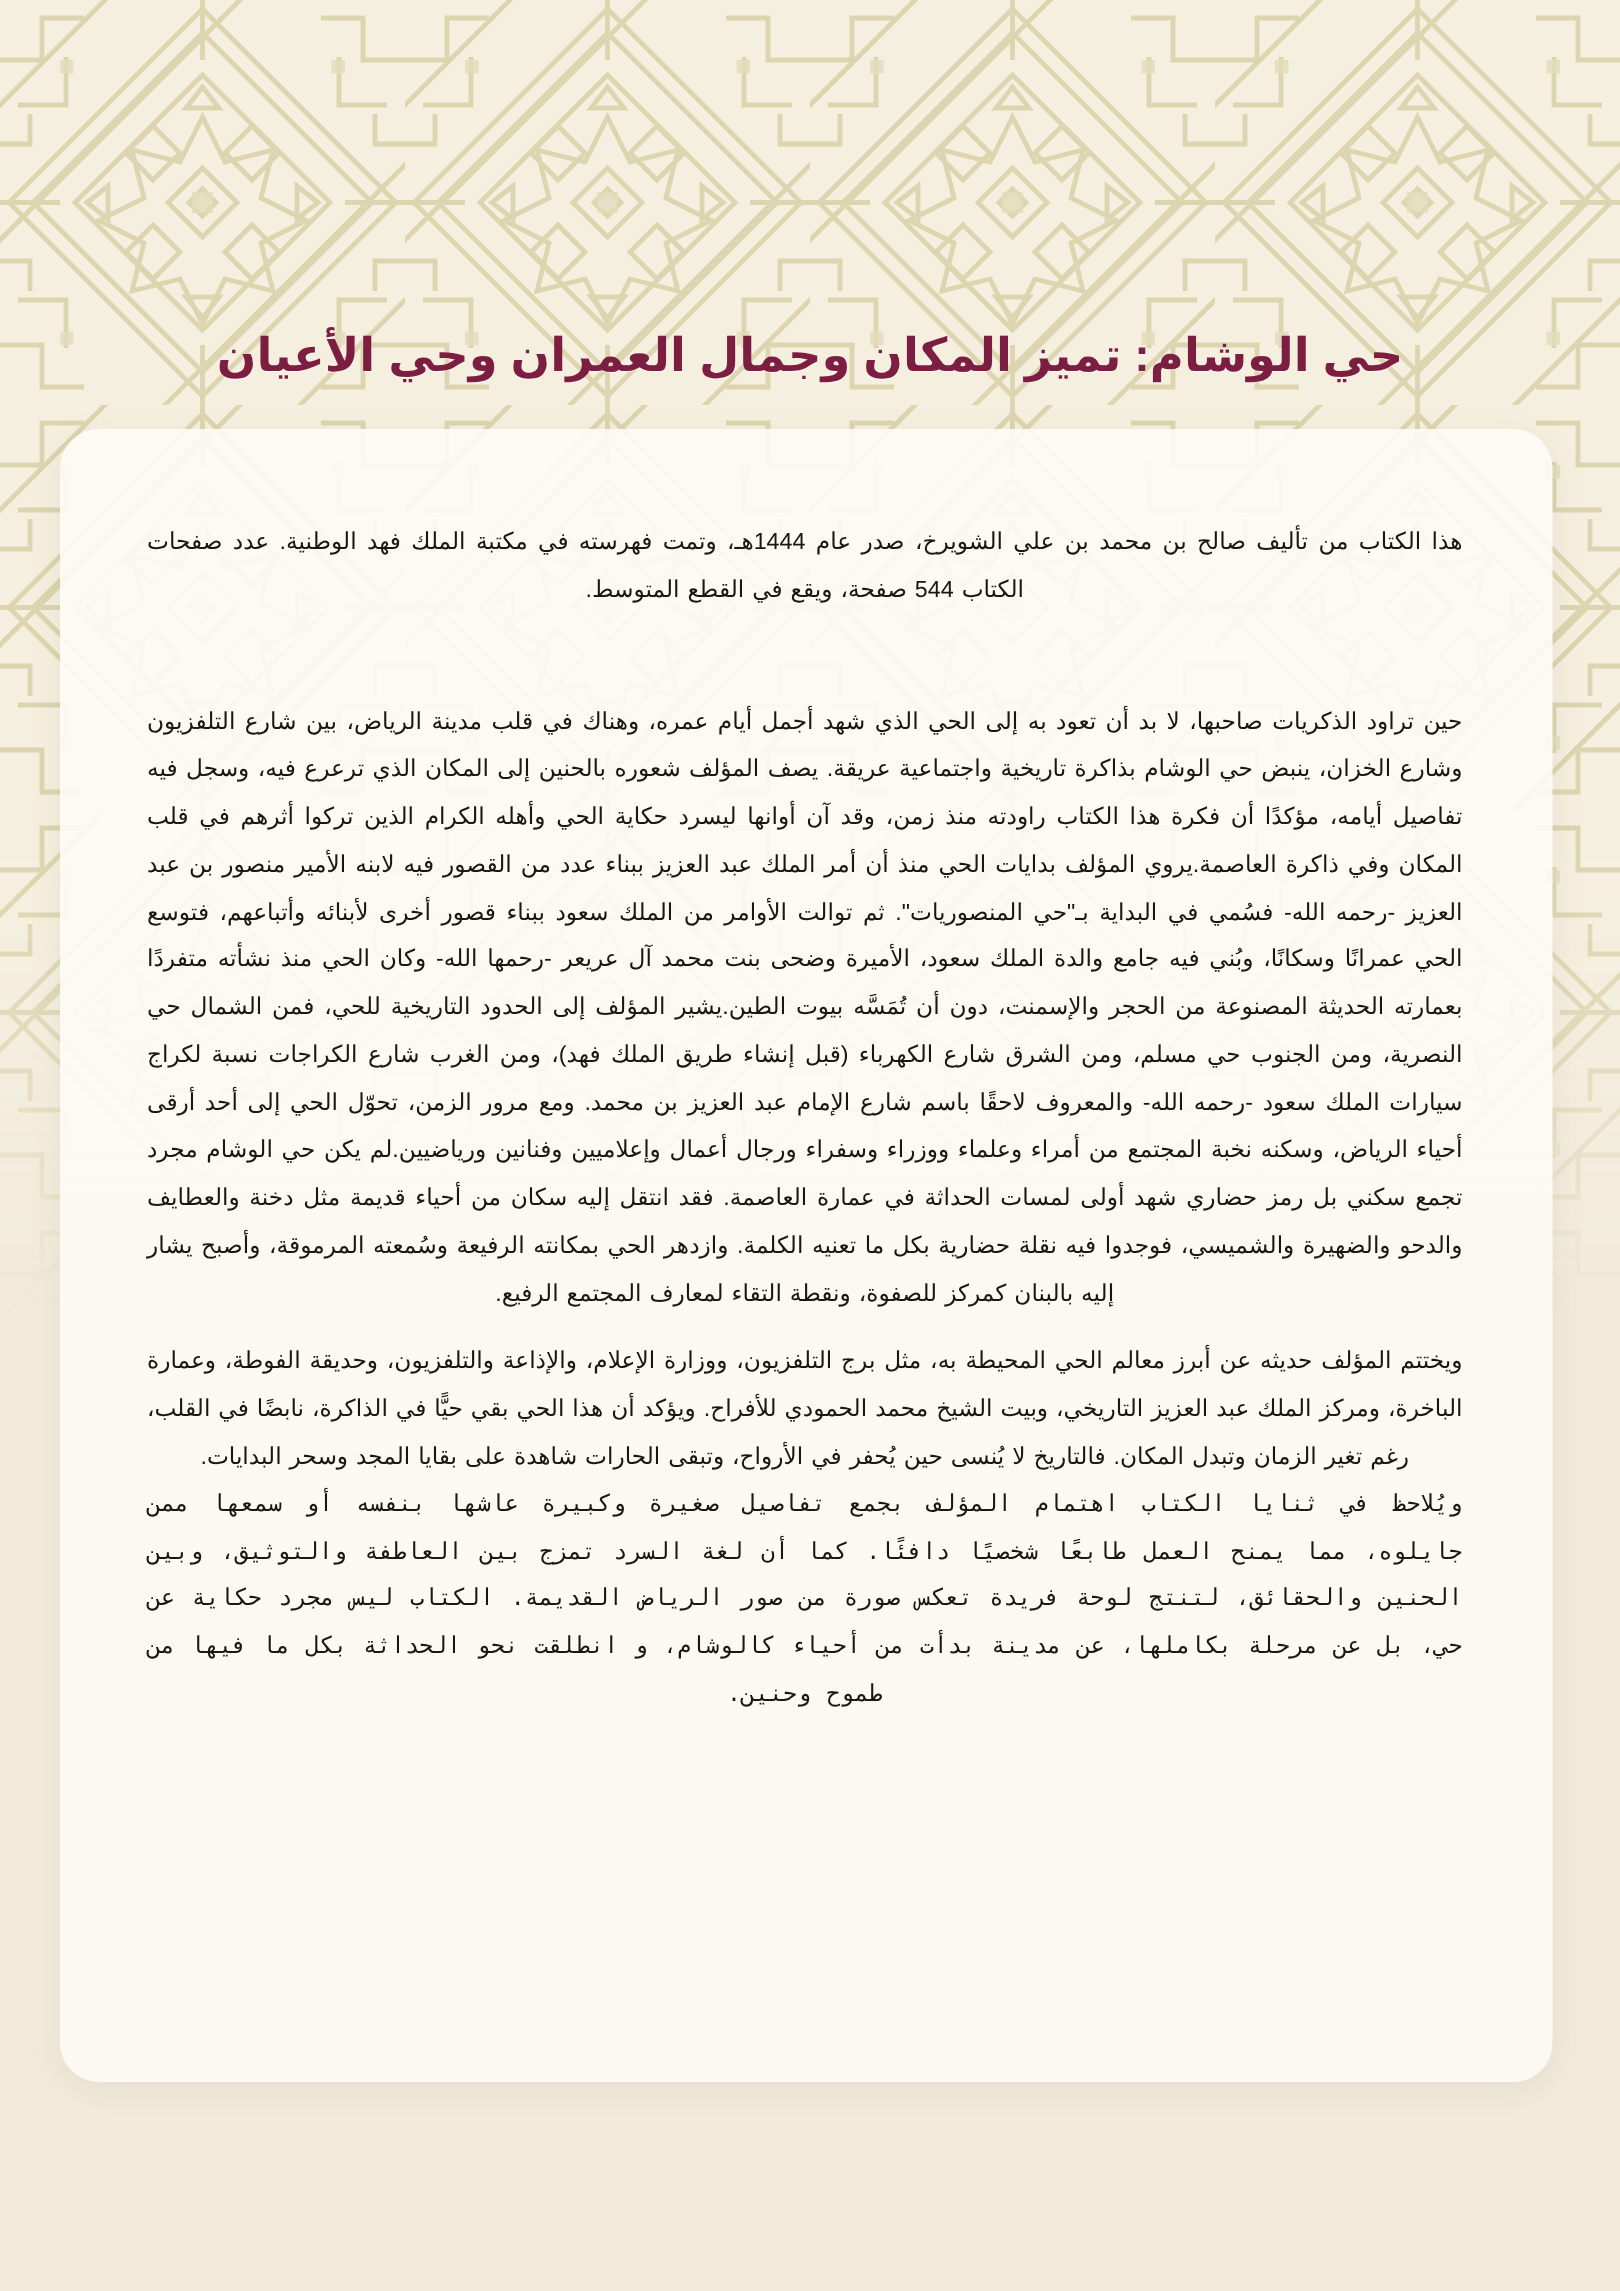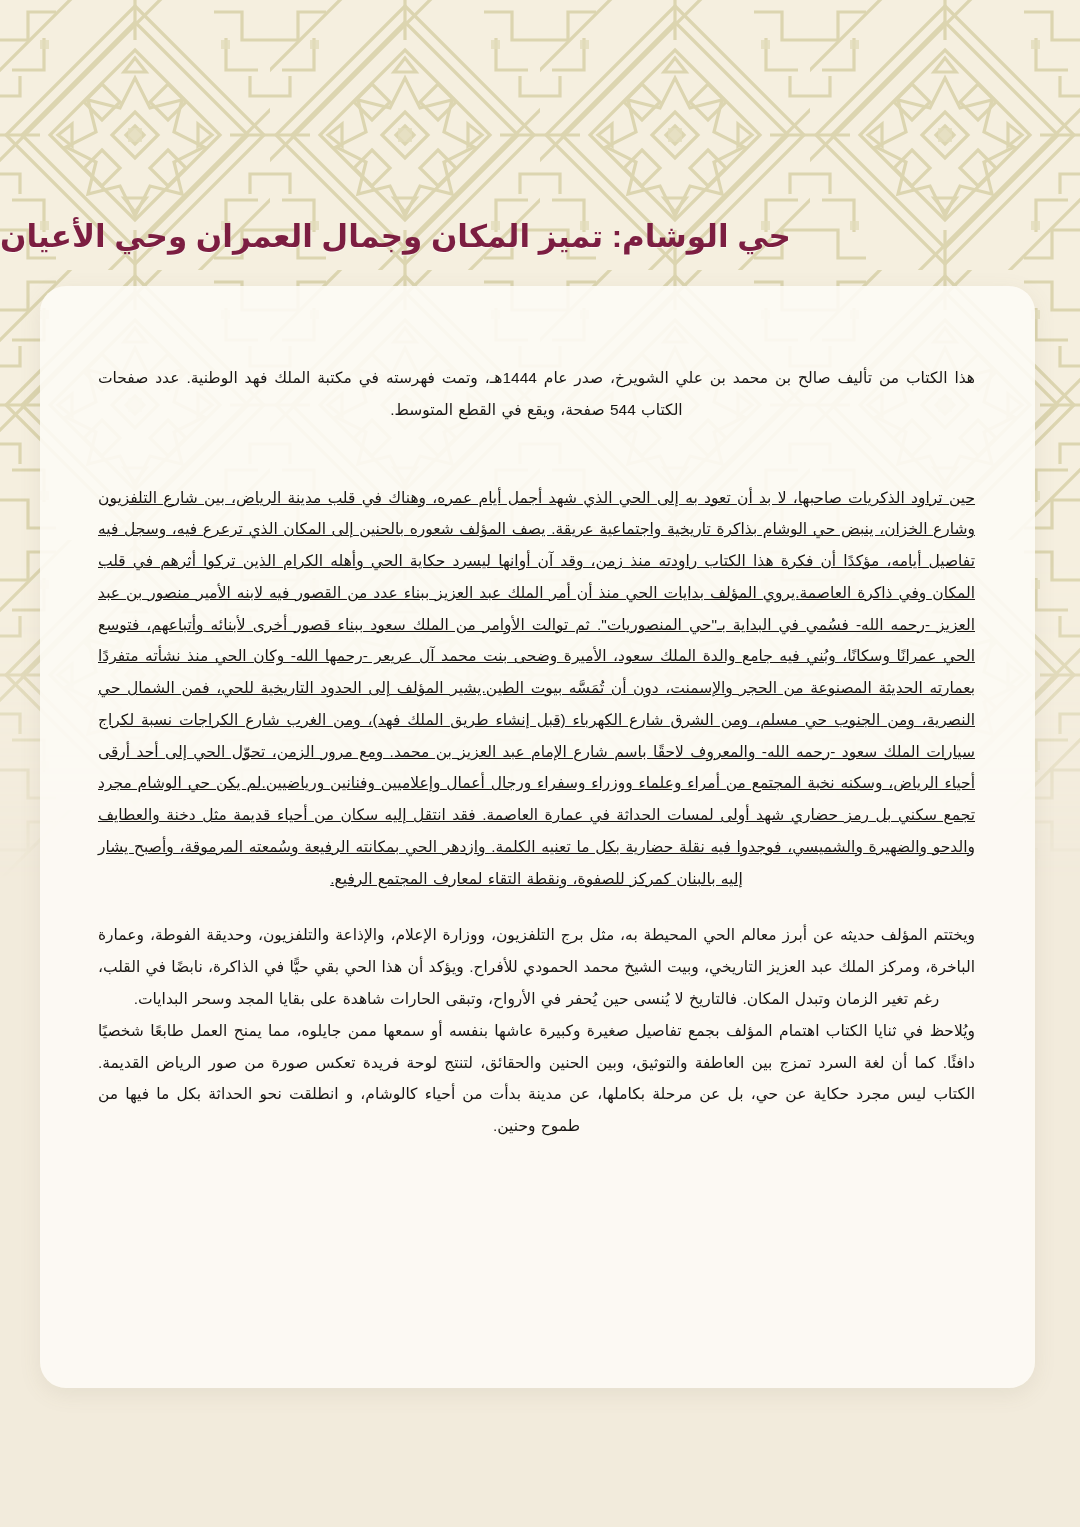--- a/index.html
+++ b/index.html
@@ -35,59 +35,59 @@
         rgba(0,0,0,0) 880px);
   }
   #pattern-band svg { display:block; width:1080px; height:900px; }
 
   
   #page-title {
     position: absolute;
     top: 196px;
     left: 0;
     width: 1080px;
-    text-align: left;
+    text-align: center;
     font-size: 31px;
     font-weight: bold;
     letter-spacing: 0px;
     line-height: 1.3;
     color: #7C1E41;
     z-index: 5;
     text-shadow: 0 1px 0 rgba(255,255,255,0.55);
   }
 
   
   #content-card {
     position: absolute;
     left: 40px;
     top: 286px;
     width: 995px;
     height: 1102px;
     box-sizing: border-box;
     background: rgba(253, 251, 245, 0.90);
     border-radius: 26px;
     box-shadow: 0 6px 22px rgba(120, 105, 75, 0.10);
-    padding: 54px 60px 40px 58px;
+    padding: 38px 60px 40px 58px;
     z-index: 4;
   }
 
   .para {
     direction: rtl;
     text-align: justify;
     text-align-last: center;
     color: #191613;
     font-size: 15.5px;
     line-height: 2.05;
     margin: 0;
     word-spacing: 1px;
   }
   #intro-paragraph { margin-top: 22px; margin-bottom: 56px; }
-  #body-paragraph  { margin-bottom: 25px; text-decoration: underline; }
+  #body-paragraph  { margin-bottom: 14px; }
   #landmarks-paragraph { }
-  #closing-paragraph { margin-bottom: 16px; }
+  #closing-paragraph { margin-bottom: 16px; font-family: Liberation Mono, monospace; }
 </style>
 </head>
 <body>
 
 <div id="pattern-band">
   <svg viewBox="0 0 1080 900" xmlns="http://www.w3.org/2000/svg" aria-hidden="true">
     <defs>
       <pattern id="najdi" x="0" y="0" width="270" height="270" patternUnits="userSpaceOnUse">
         <rect width="270" height="270" fill="#F5EFDF"></rect>
         <g fill="none" stroke="#DCD5B0" stroke-width="3.2">

